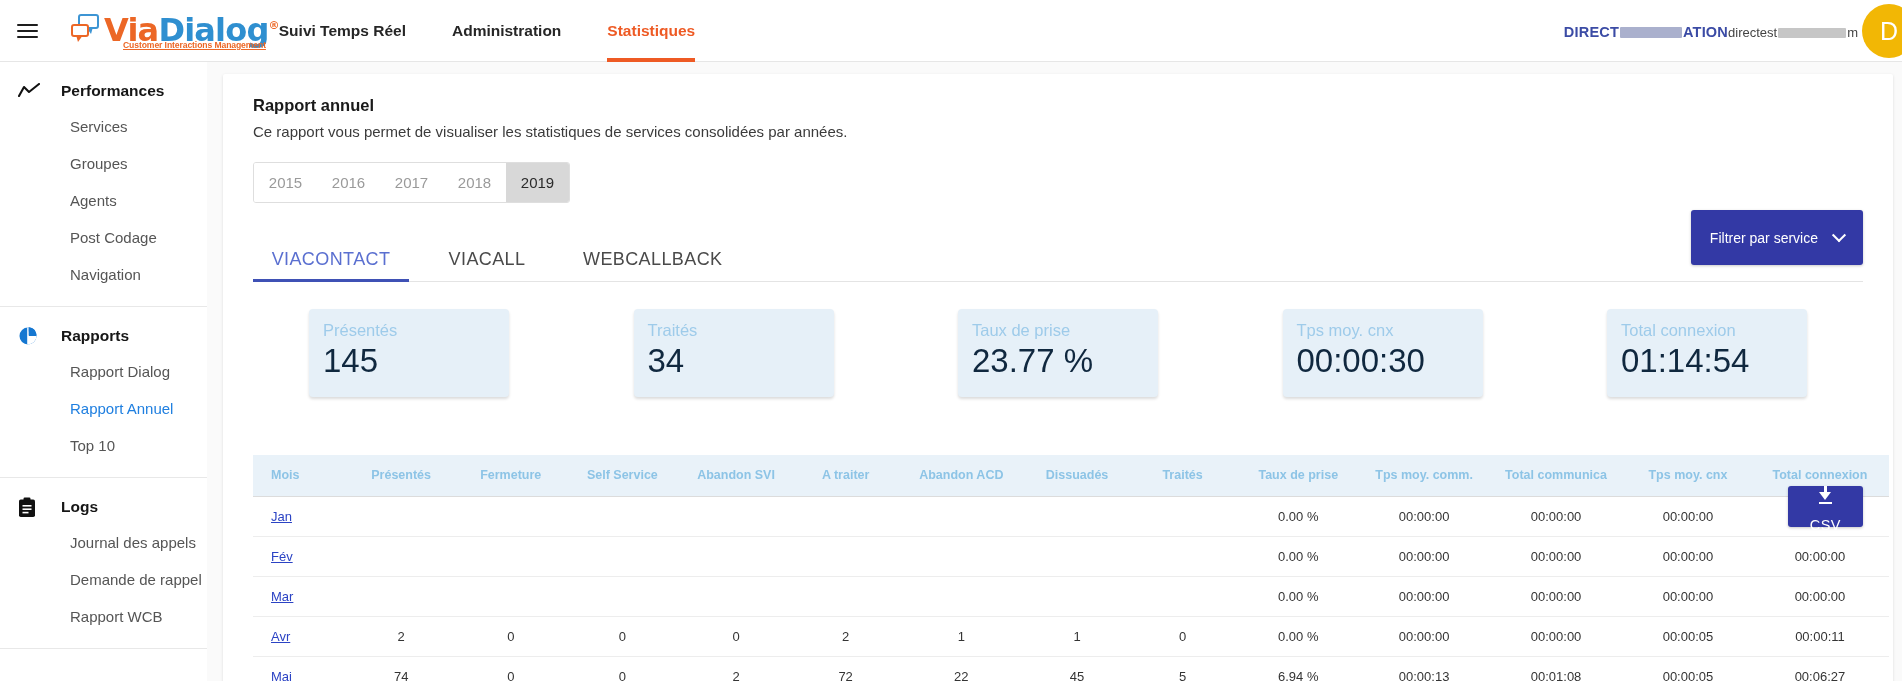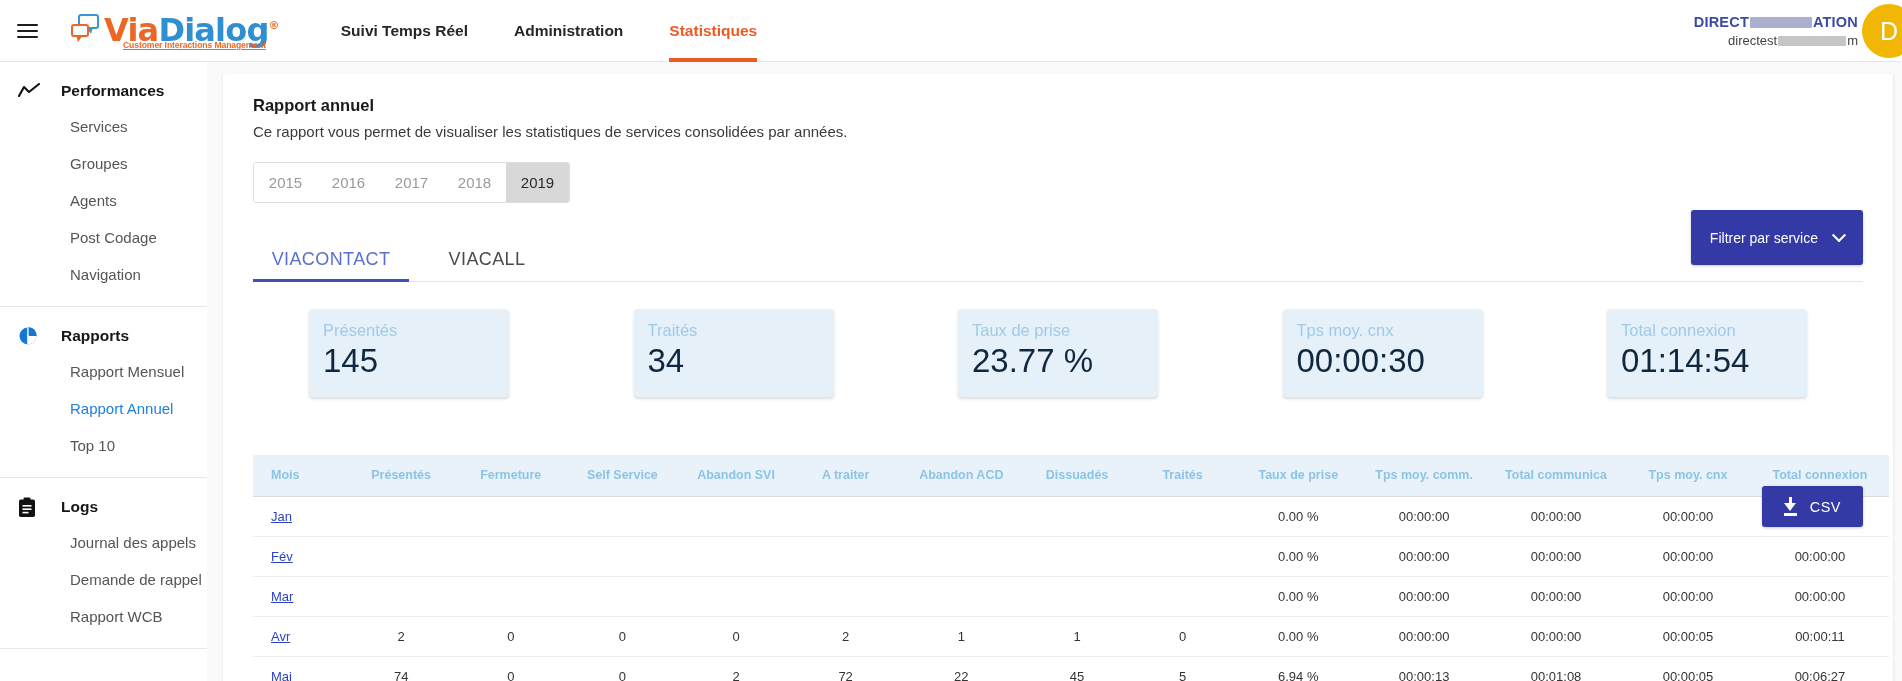--- a/index.html
+++ b/index.html
@@ -52,37 +52,37 @@
   }
   .logo-word { font-size: 32px; font-weight: 700; letter-spacing: -0.8px; line-height: 30px; font-family: "DejaVu Sans", sans-serif; }
   .logo-via { color: #ec6726; }
   .logo-dialog { color: #2f8fd0; }
   .logo-reg { font-size: 11px; color: #ec6726; vertical-align: super; font-weight: 700; }
   .logo-tag {
     font-size: 8.6px; color: #ec6726; letter-spacing: -0.1px;
     margin-left: 52px; margin-top: -5px; font-weight: 600; white-space: nowrap; text-decoration: underline;
   }
 
-  .mainnav { display: flex; align-items: center; margin-left: 62px; height: 62px; }
+  .mainnav { display: flex; align-items: center; height: 62px; }
   .navitem {
     font-size: 15.5px; font-weight: 700; color: #262626;
     margin-right: 46px; height: 62px; display: flex; align-items: center;
     position: relative; cursor: pointer; white-space: nowrap;
   }
   .navitem.active { color: #ee5a24; }
   .navitem.active:after {
     content: ""; position: absolute; bottom: 0; left: 0; right: 0;
     height: 3.5px; background: #ee5a24;
   }
 
   .userblock {
     position: absolute; right: 0; top: 0; height: 62px;
     display: flex; align-items: center;
   }
-  .usertext { display: flex; flex-direction: column; align-items: flex-end; margin-right: 4px; }
+  .usertext { display: flex; flex-direction: row; align-items: flex-end; margin-right: 4px; }
   .uname { font-size: 14.5px; font-weight: 700; color: #3b4ba5; letter-spacing: 0.2px; display: flex; align-items: center; }
   .umail { font-size: 13px; color: #444444; display: flex; align-items: center; margin-top: 3px; }
   .redact { display: inline-block; background: #b9bed8; height: 11px; border-radius: 1px; margin: 0 1px; vertical-align: middle; }
   .redact.dark { background: #aab0cd; }
   .redact.grey { background: #c6c6c6; height: 10px; }
   .avatar {
     width: 54px; height: 54px; border-radius: 50%;
     background: #f2b705; color: #ffffff;
     display: flex; align-items: center; justify-content: center;
     font-size: 25px; font-weight: 400; cursor: pointer;
@@ -177,21 +177,21 @@
   .stat-label { font-size: 16.5px; color: #9ecbea; line-height: 20px; white-space: nowrap; }
   .stat-value { font-size: 33px; color: #10283f; margin-top: 1px; line-height: 40px; white-space: nowrap; }
 
   
   .csvbtn {
     position: absolute; right: 30px; top: 412px;
     background: #3339a5; color: #ffffff;
     font-size: 14.5px; height: 41px; padding: 0 22px;
     border: none; border-radius: 3px; cursor: pointer;
     display: flex; align-items: center; gap: 13px;
-    box-shadow: 0 1px 3px rgba(0,0,0,0.22); letter-spacing: 0.5px;
+    box-shadow: 0 1px 3px rgba(0,0,0,0.22); letter-spacing: 0.5px; flex-direction: column;
   }
   .dlicon { display: inline-flex; flex-direction: column; align-items: center; }
   .dl-arrow { width: 0; height: 0; border-left: 6px solid transparent; border-right: 6px solid transparent; border-top: 8px solid #fff; margin-top: -1px; }
   .dl-stem { width: 3px; height: 7px; background: #fff; }
   .dl-base { width: 13px; height: 2.4px; background: #fff; margin-top: 2px; }
 
   
   .tablewrap { margin-top: 58px; width: 1636px; margin-left: 0; }
   table { border-collapse: collapse; width: 1636px; table-layout: fixed; }
   thead tr { background: #e9f2f9; }
@@ -280,21 +280,21 @@
           <circle cx="10" cy="10" r="8.5" fill="#1577d1"></circle>
           <path d="M10 1.5 A8.5 8.5 0 0 1 10 18.5 Z" fill="#ffffff"></path>
           <path d="M10 10 L10 1.5 A8.5 8.5 0 0 1 18.5 10 Z" fill="#1577d1"></path>
           <rect x="9.2" y="1.5" width="1.6" height="17" fill="#ffffff"></rect>
           <path d="M10.8 5.5 L17.6 5.5 A7.6 7.6 0 0 0 10.8 1.6 Z" fill="#1577d1"></path>
           <path d="M10.8 9 L18.4 9 A8 8 0 0 0 10.8 1.6 Z" fill="#1577d1"></path>
         </svg>
       </span>
       <span class="side-head-label">Rapports</span>
     </div>
-    <a class="side-link">Rapport Mensuel</a>
+    <a class="side-link">Rapport Dialog</a>
     <a class="side-link active">Rapport Annuel</a>
     <a class="side-link">Top 10</a>
   </div>
 
   <div class="side-group">
     <div class="side-head">
       <span class="side-icon">
         <svg width="18" height="21" viewBox="0 0 18 21">
           <rect x="1" y="2.5" width="16" height="17.5" rx="1.8" fill="#111"></rect>
           <rect x="5.5" y="0.5" width="7" height="4" rx="1.2" fill="#111"></rect>
@@ -326,20 +326,21 @@
     </div>
 
     <button class="filterbtn">
       <span>Filtrer par service</span>
       <span class="chev"></span>
     </button>
 
     <div class="tabs">
       <div class="tab active">VIACONTACT</div>
       <div class="tab">VIACALL</div>
+      <div class="tab">WEBCALLBACK</div>
     </div>
 
     <div class="stats">
       <div class="stat">
         <div class="stat-label">Présentés</div>
         <div class="stat-value">145</div>
       </div>
       <div class="stat">
         <div class="stat-label">Traités</div>
         <div class="stat-value">34</div>

